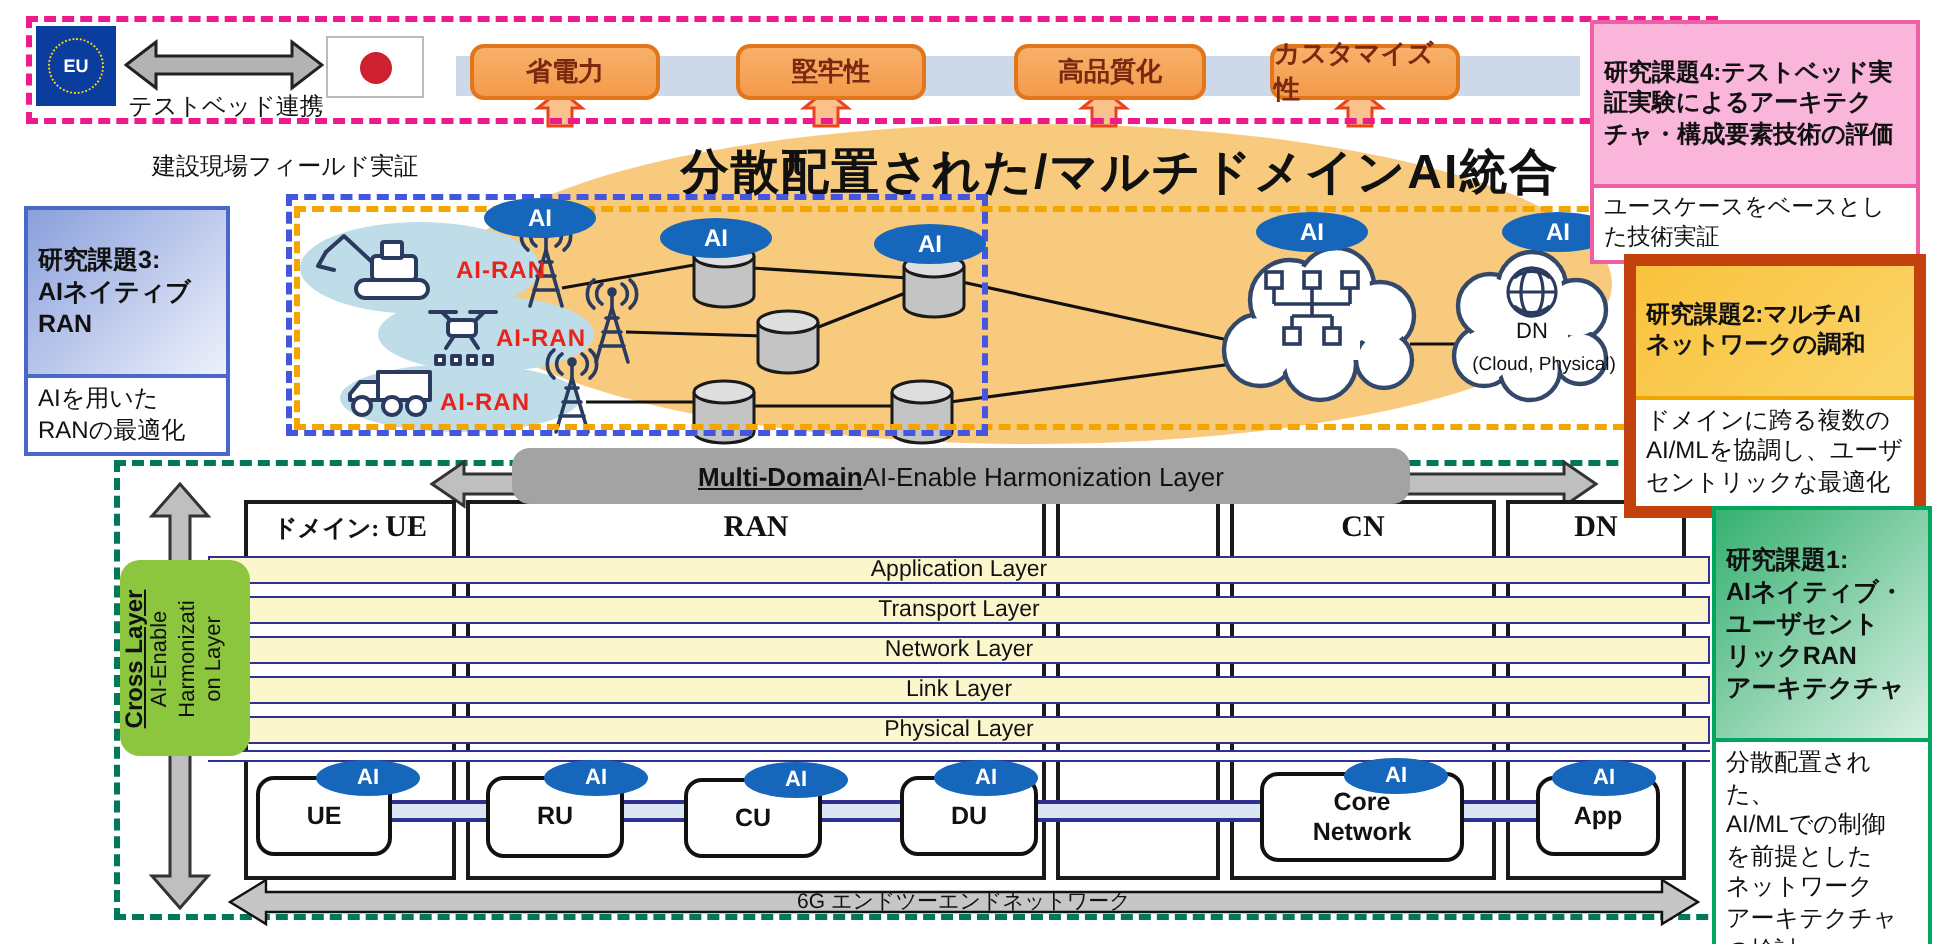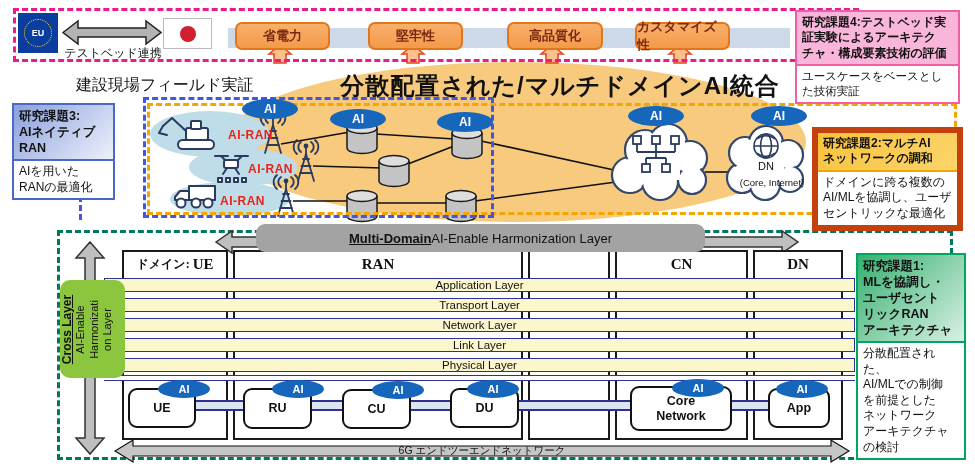--- a/index.html
+++ b/index.html
@@ -15,21 +15,21 @@
   .band{background:#cdd9e9;z-index:1;}
   .chip{background:linear-gradient(180deg,#f8b06a,#f49a4a);border:2px solid #e2761b;border-radius:7px;
         color:#7a2810;font-weight:bold;font-size:13px;z-index:5;}
   .title-big{font-size:24px;font-weight:600;letter-spacing:1px;z-index:3;text-align:center;}
   .ai-badge{background:#1666bb;color:#fff;font-weight:bold;border-radius:50%;z-index:6;
             font-size:11px;display:flex;align-items:center;justify-content:center;}
   .ai-mid{width:56px;height:20px;font-size:12px;}
   .ai-node{width:52px;height:18px;}
   .ai-ran{color:#e8231a;font-weight:bold;font-size:12px;z-index:5;letter-spacing:.5px;}
   .topic{z-index:7;box-sizing:border-box;}
-  .topic .hd{box-sizing:border-box;padding:3px 5px;font-weight:bold;line-height:1.28;}
+  .topic .hd{box-sizing:border-box;padding:17px 5px;font-weight:bold;line-height:1.28;}
   .topic .bd{box-sizing:border-box;padding:3px 5px;background:#fff;line-height:1.3;}
   #topic4{border:2px solid #ee5fa5;} #topic4 .hd{background:#f9b5da;font-size:12px;} #topic4 .bd{font-size:11.5px;border-top:2px solid #ee5fa5;}
   #topic3{border:2px solid #4a68c8;} #topic3 .hd{background:linear-gradient(135deg,#8aa0dc,#eef1fb);font-size:12.5px;} #topic3 .bd{font-size:12px;border-top:2px solid #4a68c8;}
   #topic2{border:6px solid #c2410c;} #topic2 .hd{background:linear-gradient(135deg,#f9c23c,#fbd56a);font-size:12px;} #topic2 .bd{font-size:12px;border-top:2px solid #f0a500;}
   #topic1{border:2px solid #00a560;} #topic1 .hd{background:linear-gradient(135deg,#35b070,#d9f0e3);font-size:12.5px;} #topic1 .bd{font-size:12px;border-top:2px solid #00a560;}
   
   .eu{background:#0b3d9e;z-index:5;}
   .eu .stars{position:absolute;inset:6px;border:1px dotted #ffd617;border-radius:50%;}
   .eu .eu-txt{position:absolute;inset:0;display:flex;align-items:center;justify-content:center;
               color:#fff;font-size:9px;font-weight:bold;}
@@ -218,21 +218,21 @@
     <div class="stars"></div>
     <div class="eu-txt">EU</div>
   </div>
   <svg class="abs" style="left:62px;top:19px;z-index:5;" width="100" height="27" viewBox="0 0 100 27">
     <polygon points="1,13.5 16,2 16,9 84,9 84,2 99,13.5 84,25 84,18 16,18 16,25" fill="#b3b3b3" stroke="#222" stroke-width="1.5"></polygon>
   </svg>
   <div class="abs jp" style="left:163px;top:18px;width:47px;height:29px;">
     <div class="sun"></div>
   </div>
   <div class="abs" style="left:58px;top:45px;width:110px;font-size:12px;text-align:center;z-index:5;">テストベッド連携</div>
-  <div class="abs" style="left:76px;top:75px;font-size:16px;z-index:5;">建設現場フィールド実証</div>
+  <div class="abs" style="left:76px;top:75px;font-size:12px;z-index:5;">建設現場フィールド実証</div>
 
   <div class="abs chip flex" style="left:235px;top:22px;width:91px;height:24px;text-align:center;">省電力</div>
   <div class="abs chip flex" style="left:368px;top:22px;width:91px;height:24px;">堅牢性</div>
   <div class="abs chip flex" style="left:507px;top:22px;width:92px;height:24px;">高品質化</div>
   <div class="abs chip flex" style="left:635px;top:22px;width:91px;height:24px;">カスタマイズ性</div>
 
   <div class="abs title-big" style="left:320px;top:70px;width:480px;">分散配置された/マルチドメインAI統合</div>
 
   <div class="abs dash-orange" style="left:147px;top:103px;width:804px;height:106px;"></div>
   <div class="abs dash-blue" style="left:143px;top:97px;width:345px;height:115px;"></div>
@@ -242,21 +242,21 @@
   <div class="abs ai-ran" style="left:248px;top:162px;">AI-RAN</div>
   <div class="abs ai-ran" style="left:220px;top:194px;">AI-RAN</div>
 
   <div class="abs ai-badge ai-mid" style="left:242px;top:99px;">AI</div>
   <div class="abs ai-badge ai-mid" style="left:330px;top:109px;">AI</div>
   <div class="abs ai-badge ai-mid" style="left:437px;top:112px;">AI</div>
   <div class="abs ai-badge ai-mid" style="left:628px;top:106px;">AI</div>
   <div class="abs ai-badge ai-mid" style="left:751px;top:106px;">AI</div>
 
   <div class="abs dn-txt" style="left:748px;top:160px;width:36px;font-size:11px;">DN</div>
-  <div class="abs dn-txt" style="left:720px;top:177px;width:104px;font-size:9.5px;">(Core, Internet)</div>
+  <div class="abs dn-txt" style="left:720px;top:177px;width:104px;font-size:9.5px;">(Cloud, Physical)</div>
 
   <div class="abs topic" id="topic4" style="left:795px;top:10px;width:165px;">
     <div class="hd pre">研究課題4:テストベッド実
 証実験によるアーキテク
 チャ・構成要素技術の評価</div>
     <div class="bd pre">ユースケースをベースとし
 た技術実証</div>
   </div>
   <div class="abs topic" id="topic3" style="left:12px;top:103px;width:103px;">
     <div class="hd pre">研究課題3:
@@ -345,21 +345,21 @@
   <div class="abs ai-badge ai-node" style="left:672px;top:379px;">AI</div>
   <div class="abs ai-badge ai-node" style="left:776px;top:380px;">AI</div>
 
   <svg class="abs" style="left:112px;top:438px;z-index:2;" width="740" height="26" viewBox="0 0 740 26">
     <polygon points="3,13 21,2 21,8 719,8 719,2 737,13 719,24 719,18 21,18 21,24" fill="#c6c6c6" stroke="#111" stroke-width="1.2"></polygon>
   </svg>
   <div class="abs arrow-label" style="left:112px;top:444px;width:740px;">6G エンドツーエンドネットワーク</div>
 
   <div class="abs topic" id="topic1" style="left:856px;top:253px;width:110px;">
     <div class="hd pre">研究課題1:
-MLを協調し・
+AIネイティブ・
 ユーザセント
 リックRAN
 アーキテクチャ</div>
     <div class="bd pre">分散配置された、
 AI/MLでの制御
 を前提とした
 ネットワーク
 アーキテクチャ
 の検討</div>
   </div>

